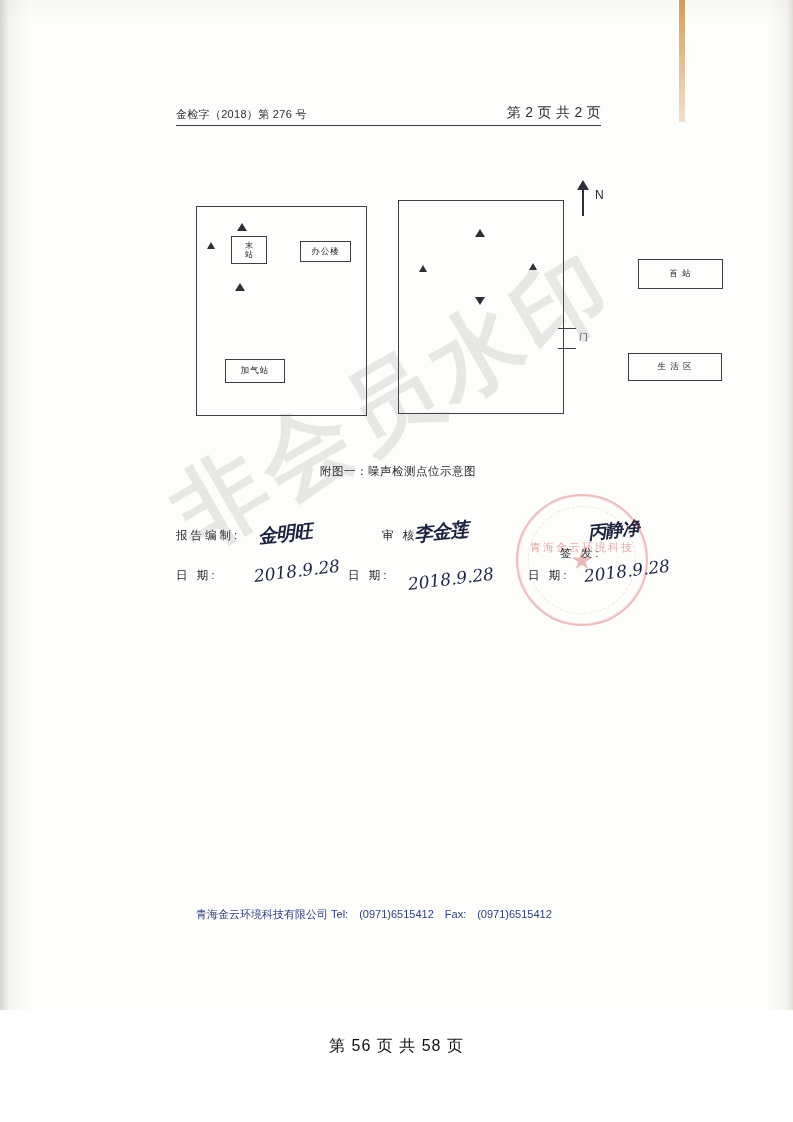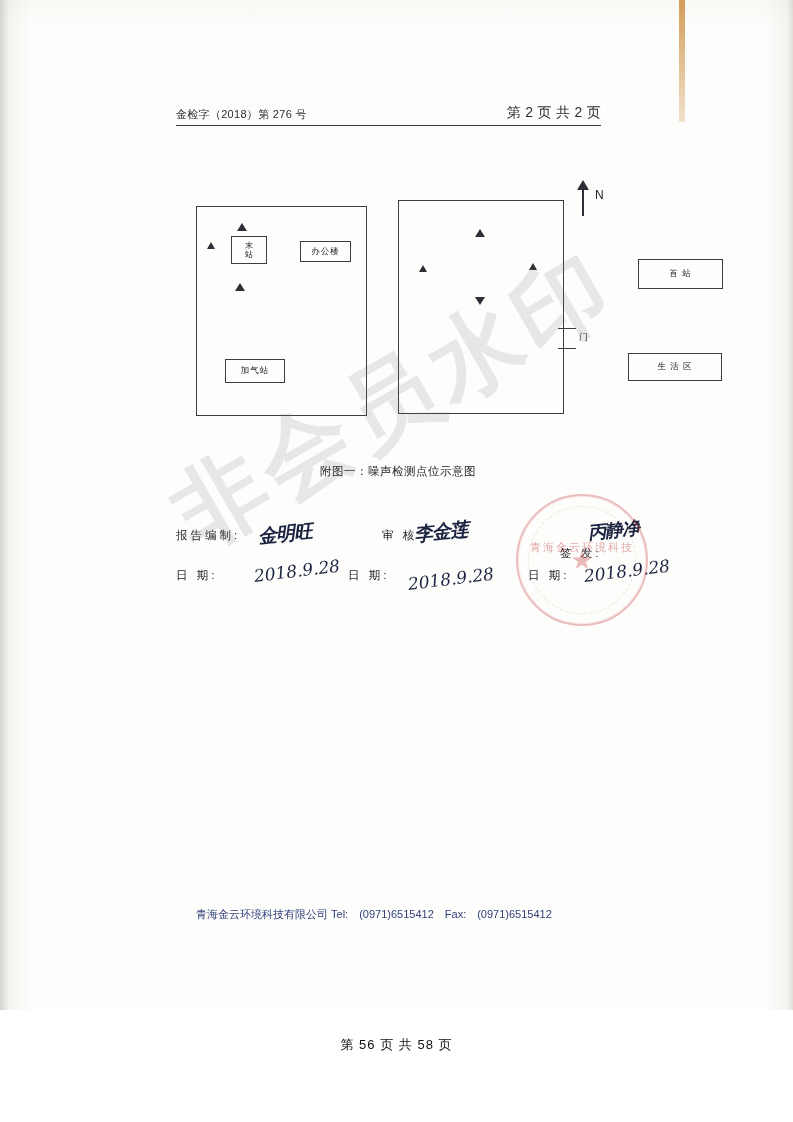--- a/index.html
+++ b/index.html
@@ -289,21 +289,21 @@
   }
   #footer .l2 { color: #2f3f7a; }
 
   
   #pagenum {
     position: absolute;
     left: 0;
     top: 1036px;
     width: 793px;
     text-align: center;
-    font-size: 13px;
+    font-size: 16px;
     color: #111;
     letter-spacing: 1px;
   }
 </style>
 </head>
 <body>
 
 <div id="sheet">
 
   <div class="scan-left-edge"></div>

